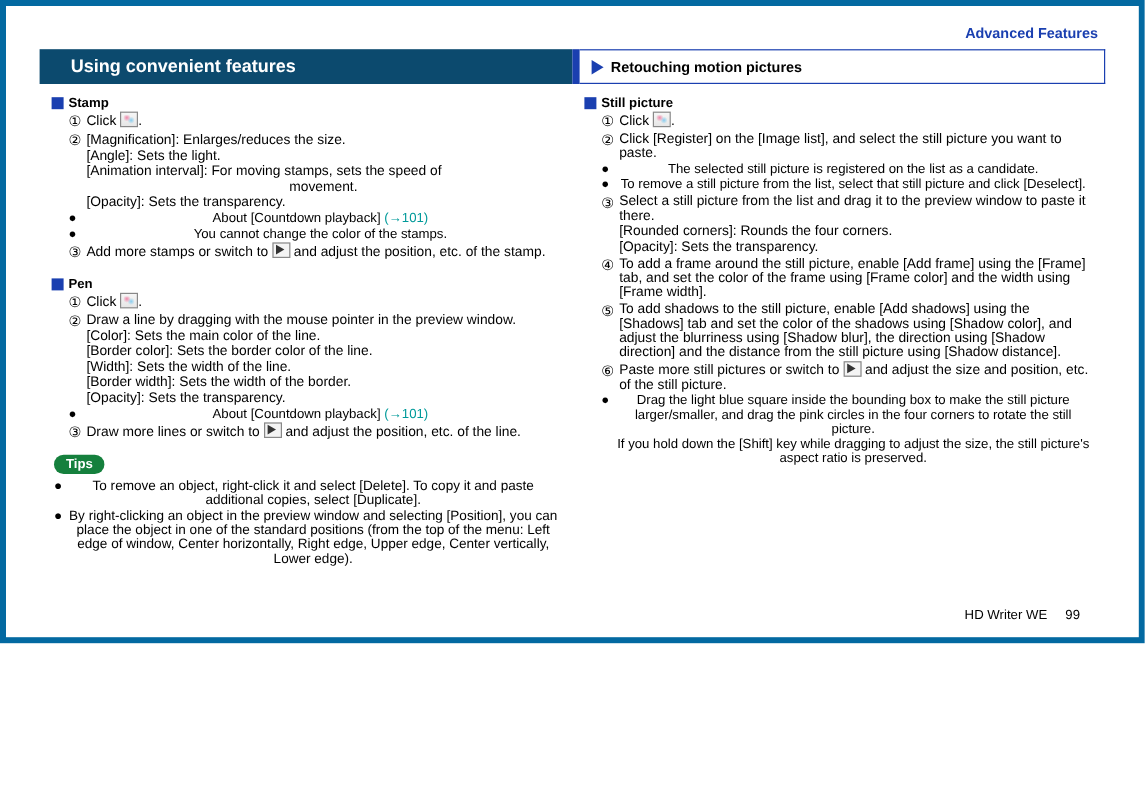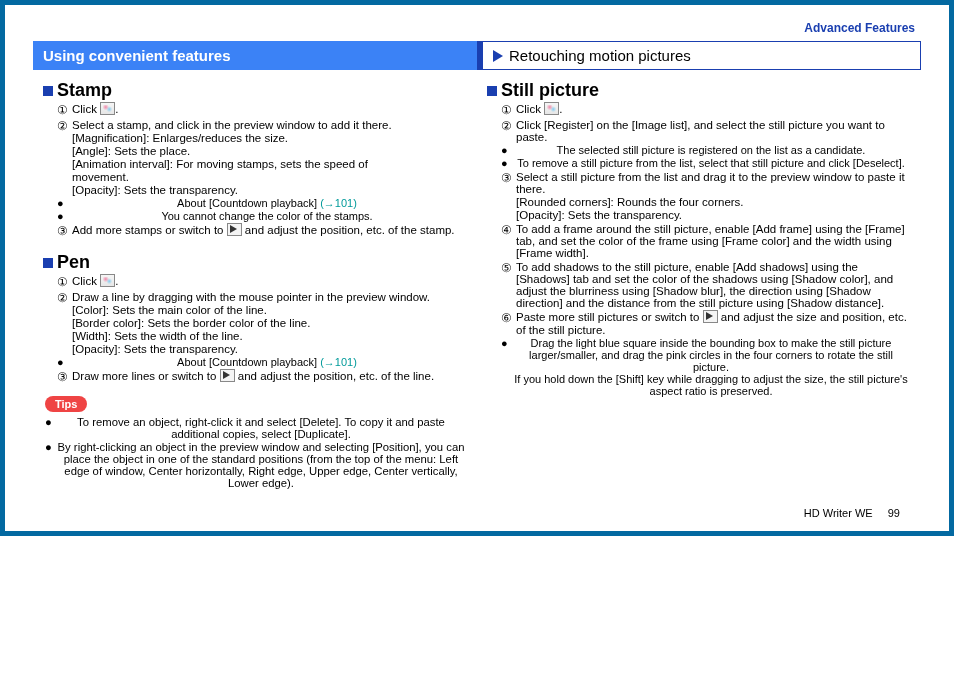--- a/index.html
+++ b/index.html
@@ -1,47 +1,47 @@
 <!DOCTYPE html>
 <html><head>
 <meta charset="utf-8">
 <style>
   * { box-sizing: border-box; margin: 0; padding: 0; }
   html, body { width: 954px; height: 673px; font-family: Arial, Helvetica, sans-serif; font-size: 11.5px; color: #000; background: #fff; }
   .page { width: 954px; height: 536px; border: 5px solid #0369a1; position: relative; padding: 14px 28px 14px 28px; }
   .breadcrumb { text-align: right; color: #1a3fb0; font-size: 12px; font-weight: bold; padding: 2px 6px 6px 0; }
   .titlebar { display: flex; }
-  .titlebar .left { flex: 0 0 50%; background: #3b82f6; color: #fff; font-size: 15px; font-weight: bold; padding: 6px 10px; }
+  .titlebar .left { flex: 0 0 50%; background: #0c4a6e; color: #fff; font-size: 15px; font-weight: bold; padding: 6px 26px; }
   .titlebar .mid  { flex: 0 0 6px; background: #1a3fb0; }
   .titlebar .right{ flex: 1 1 auto; border: 1px solid #1a3fb0; border-left: none; padding: 5px 10px; display: flex; align-items: center; }
   .titlebar .right .arrow { width: 0; height: 0; border-top: 6px solid transparent; border-bottom: 6px solid transparent; border-left: 10px solid #1a3fb0; margin-right: 6px; }
-  .titlebar .right .txt { font-size: 15px; font-weight: normal; }
+  .titlebar .right .txt { font-size: 12px; font-weight: bold; }
   .cols { display: flex; margin-top: 8px; }
   .col { flex: 0 0 50%; padding: 0 10px; }
   .col.left { border-right: none; }
   .group-h { display: flex; align-items: center; margin-top: 2px; }
   .sq { width: 10px; height: 10px; background: #1a3fb0; margin-right: 4px; flex: 0 0 auto; }
-  .group-title { font-weight: bold; font-size: 18px; }
+  .group-title { font-weight: bold; font-size: 11px; }
   .steps { padding-left: 14px; }
   .step  { display: flex; margin-top: 2px; }
   .circ  { width: 15px; flex: 0 0 15px; font-size: 12px; }
   .step .body { flex: 1 1 auto; }
   .step .body .lead { font-weight: normal; }
   .subline { padding-left: 0px; margin-top: 1px; }
-  .center-cont { text-align: left; }
+  .center-cont { text-align: center; }
   .bullets { padding-left: 14px; }
   .bul { display: flex; margin-top: 1px; font-size: 11px; }
   .dot { flex: 0 0 10px; }
   .bul .body { flex: 1 1 auto; text-align: center; }
   .link { color: #009a9a; }
   .icon-box { display: inline-block; width: 15px; height: 13px; border: 1px solid #888; background: linear-gradient(#f6f6f6,#e6e6e6); vertical-align: middle; position: relative; top:-1px; }
   .icon-box::after { content:""; position:absolute; inset:2px; background: radial-gradient(circle at 30% 30%, #e8a, transparent 40%), radial-gradient(circle at 70% 60%, #8ce, transparent 40%); }
   .icon-cursor { display:inline-block; width:15px; height:13px; border:1px solid #888; background:#f4f4f4; vertical-align:middle; position:relative; top:-1px; }
   .icon-cursor::after { content:""; position:absolute; left:2px; top:1px; width:0; height:0; border-left:7px solid #333; border-top:4px solid transparent; border-bottom:4px solid transparent; }
-  .tips { display:inline-block; background:#ef4444; color:#fff; font-size:11px; font-weight:bold; padding:2px 10px; border-radius:10px; margin-top:12px; margin-left:2px; }
+  .tips { display:inline-block; background:#15803d; color:#fff; font-size:11px; font-weight:bold; padding:2px 10px; border-radius:10px; margin-top:12px; margin-left:2px; }
   .tips-list { padding-left: 2px; margin-top: 4px; font-size: 11.3px; }
   .tips-list .bul { font-size: 11.3px; }
   .footer { position:absolute; bottom:12px; right:49px; font-size:11px; }
   .footer .pn { margin-left: 12px; }
 </style>
 </head>
 <body>
 <div class="page">
 
   <div class="breadcrumb">Advanced Features</div>
@@ -65,23 +65,22 @@
         <span class="group-title">Stamp</span>
       </div>
       <div class="steps">
         <div class="step">
           <span class="circ">①</span>
           <span class="body"><span class="lead"><span>Click </span><span class="icon-box"></span><span>.</span></span></span>
         </div>
         <div class="step">
           <span class="circ">②</span>
           <span class="body">
-            <div class="lead">Select a stamp, and click in the preview window to add it there.</div>
             <div class="subline">[Magnification]: Enlarges/reduces the size.</div>
-            <div class="subline">[Angle]: Sets the place.</div>
+            <div class="subline">[Angle]: Sets the light.</div>
             <div class="subline">[Animation interval]: For moving stamps, sets the speed of</div>
             <div class="subline center-cont">movement.</div>
             <div class="subline">[Opacity]: Sets the transparency.</div>
           </span>
         </div>
       </div>
       <div class="bullets">
         <div class="bul">
           <span class="dot">●</span>
           <span class="body"><span>About [Countdown playback] </span><span class="link">(→101)</span></span>
@@ -108,20 +107,21 @@
           <span class="circ">①</span>
           <span class="body"><span class="lead"><span>Click </span><span class="icon-box"></span><span>.</span></span></span>
         </div>
         <div class="step">
           <span class="circ">②</span>
           <span class="body">
             <div class="lead">Draw a line by dragging with the mouse pointer in the preview window.</div>
             <div class="subline">[Color]: Sets the main color of the line.</div>
             <div class="subline">[Border color]: Sets the border color of the line.</div>
             <div class="subline">[Width]: Sets the width of the line.</div>
+            <div class="subline">[Border width]: Sets the width of the border.</div>
             <div class="subline">[Opacity]: Sets the transparency.</div>
           </span>
         </div>
       </div>
       <div class="bullets">
         <div class="bul">
           <span class="dot">●</span>
           <span class="body"><span>About [Countdown playback] </span><span class="link">(→101)</span></span>
         </div>
       </div>

